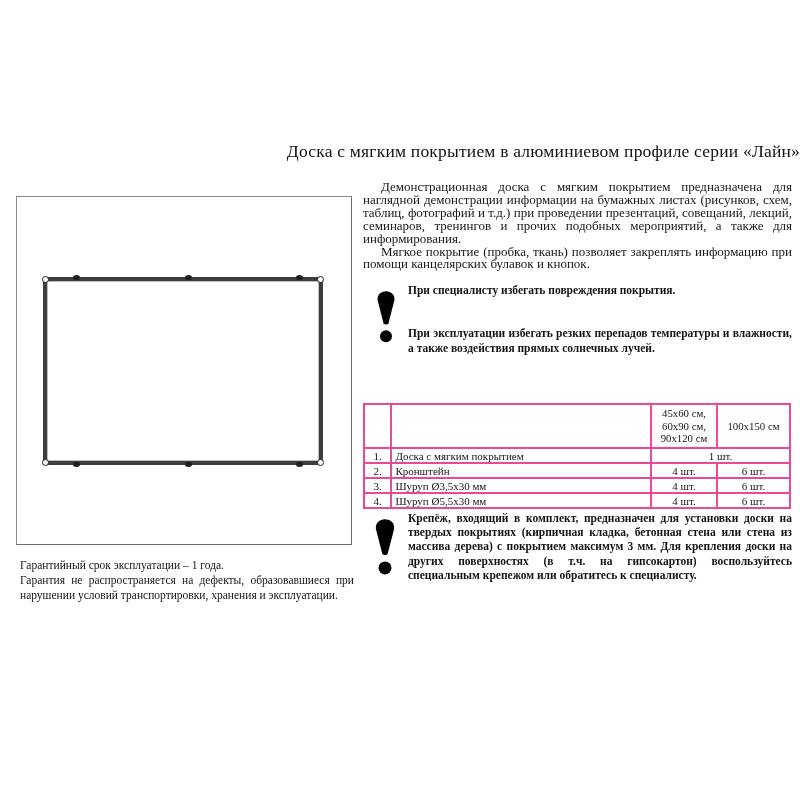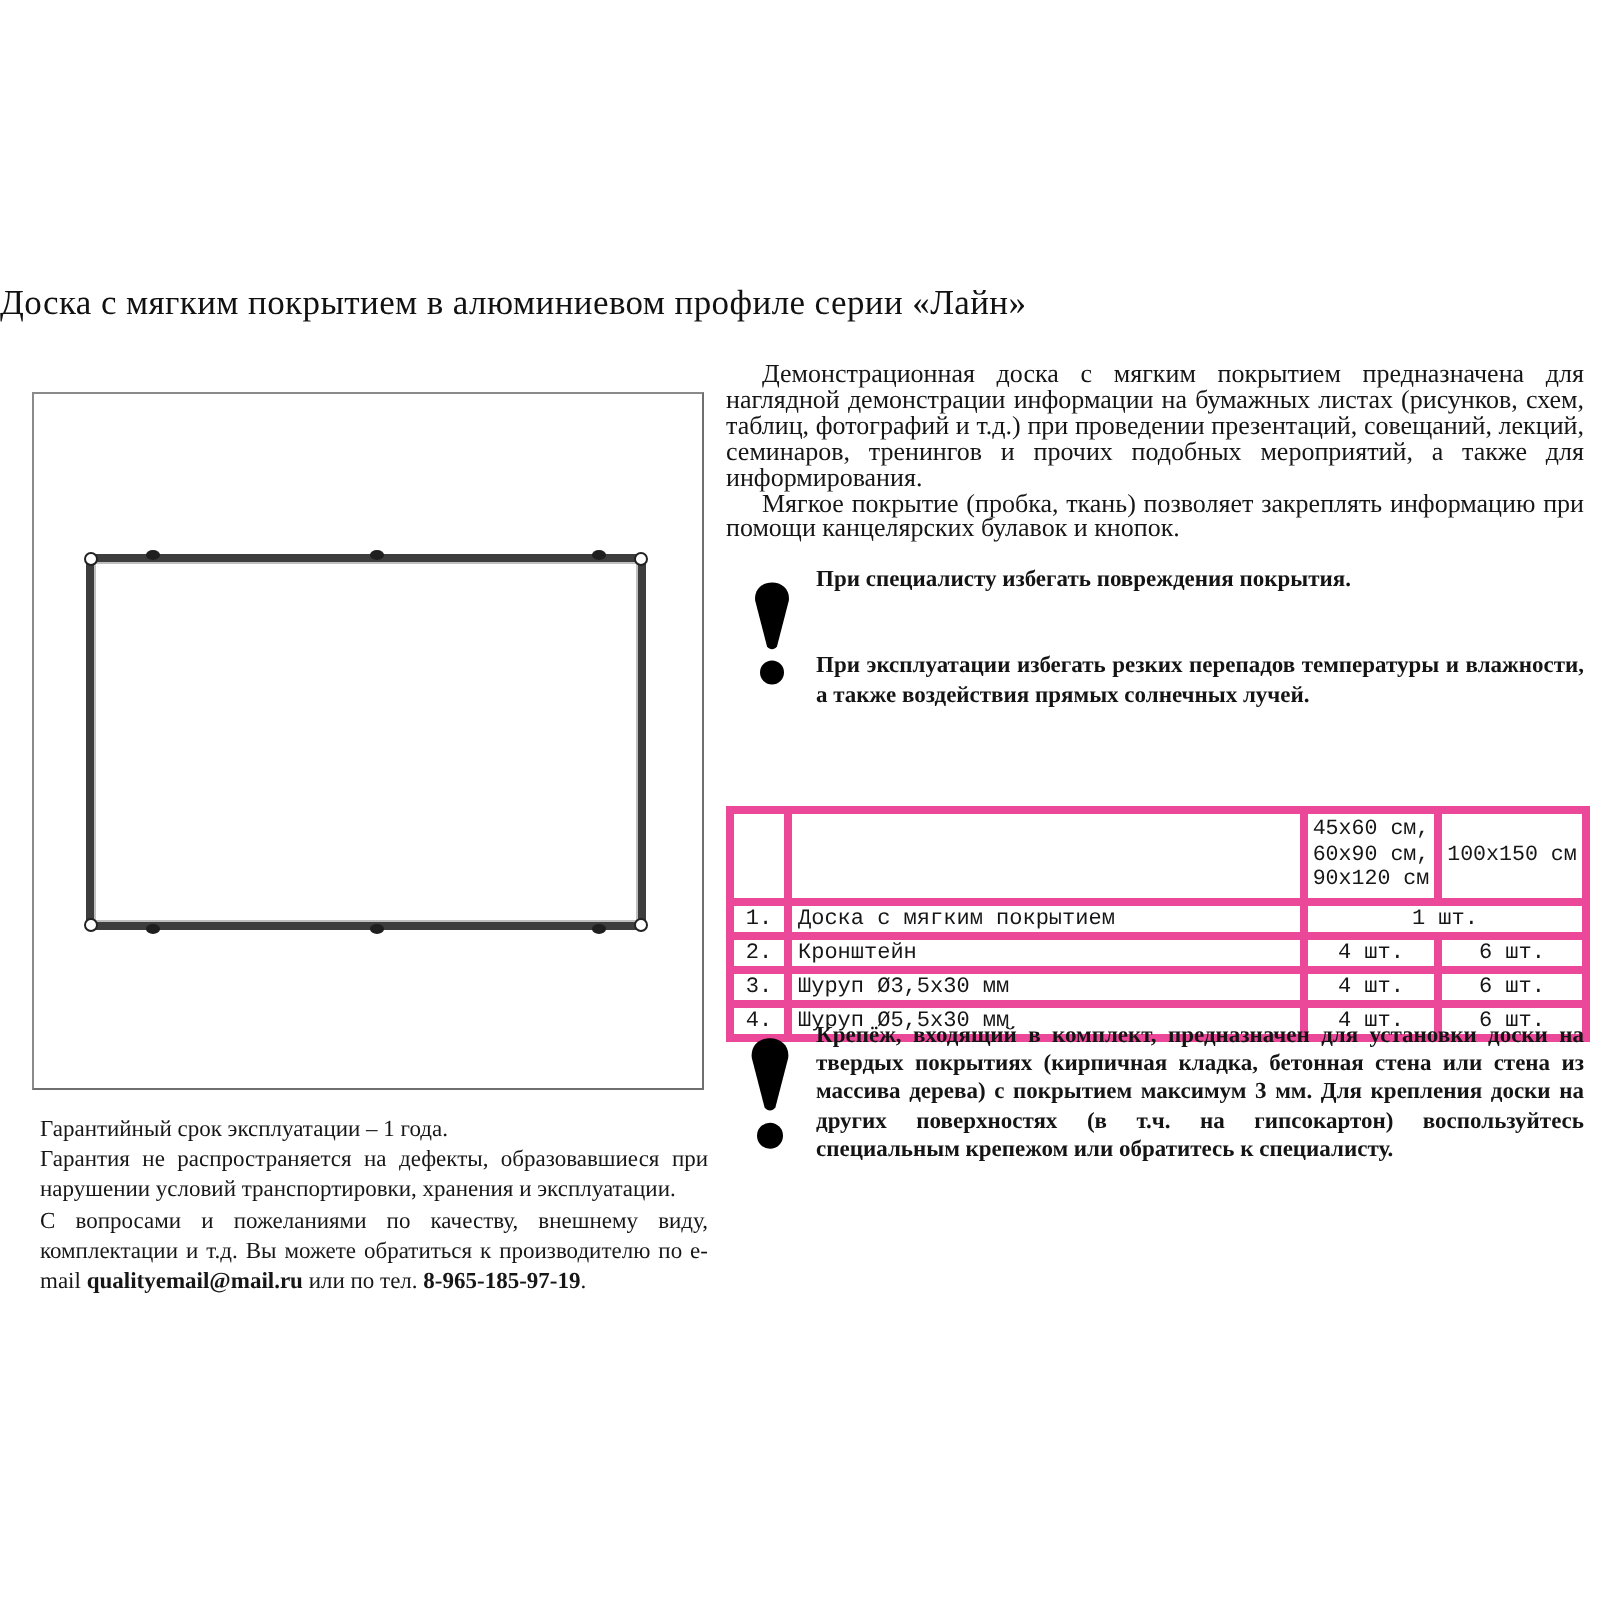--- a/index.html
+++ b/index.html
@@ -6,21 +6,21 @@
   body{
     width:800px;height:800px;background:#ffffff;
     font-family:"Liberation Serif","DejaVu Serif",serif;
     color:#1d1d1d;position:relative;overflow:hidden;
   }
   .page{position:absolute;inset:0;background:#fff;}
 
   
   .doc-title{
     position:absolute;top:141px;left:0;right:0;
-    text-align:left;font-size:17.5px;color:#111;
+    text-align:right;font-size:17.5px;color:#111;
     letter-spacing:.2px;
   }
 
   
   .drawing-box{
     position:absolute;left:16px;top:196px;width:336px;height:349px;
     border:1px solid #8a8a8a;border-right-color:#6f6f6f;border-bottom-color:#6f6f6f;
     background:#fff;box-sizing:border-box;
   }
   .board{
@@ -66,23 +66,22 @@
   .kit-heading{
     position:absolute;left:363px;top:385px;width:429px;
     text-align:center;font-size:13.8px;color:#111;
   }
   table.kit{
     position:absolute;left:363px;top:403px;width:428px;
     border-collapse:collapse;table-layout:fixed;
     font-size:11px;color:#161616;
   }
   table.kit td{
-    border:4px solid #ec4899;padding:0 3px;vertical-align:middle;
+    border:2px solid #ec4899;padding:0 3px;vertical-align:middle;
     overflow:hidden;
-    font-family:Liberation Mono, monospace;
   }
   td.col-num{width:23px;text-align:center;}
   td.col-name{width:252px;text-align:left;padding-left:7px;}
   td.col-q1{width:61px;text-align:center;}
   td.col-q2{width:68px;text-align:center;}
   tr.hdr td{height:40px;text-align:center;font-size:10.8px;line-height:12.5px;padding:1px;}
   tr.data td{height:13px;}
   td.merged{text-align:center;}
 
   
@@ -168,16 +167,15 @@
     <svg width="26" height="70" viewBox="0 0 28 62" aria-hidden="true">
       <path fill="#000" d="M14 1 C20 1 24.6 5.2 23.8 11.6 L16.9 38.3 C15.3 40.4 12.7 40.4 11.1 38.3 L4.2 11.6 C3.4 5.2 8 1 14 1 Z"></path>
       <circle fill="#000" cx="14" cy="53.5" r="7"></circle>
     </svg>
   </div>
   <div class="warn-text" id="warn3">Крепёж, входящий в комплект, предназначен для установки доски на твердых покрытиях (кирпичная кладка, бетонная стена или стена из массива дерева) с покрытием максимум 3 мм. Для крепления доски на других поверхностях (в т.ч. на гипсокартон) воспользуйтесь специальным крепежом или обратитесь к специалисту.</div>
 
   <div class="warranty">
     <p>Гарантийный срок эксплуатации – 1 года.</p>
     <p>Гарантия не распространяется на дефекты, образовавшиеся при нарушении условий транспортировки, хранения и эксплуатации.</p>
-    <p><span>С вопросами и пожеланиями по качеству, внешнему виду, комплектации и т.д. Вы можете обратиться к производителю по e-mail </span><b>qualityemail@mail.ru</b><span> или по тел. </span><b>8-965-185-97-19</b><span>.</span></p>
   </div>
 
 </div>
 
 </body></html>

